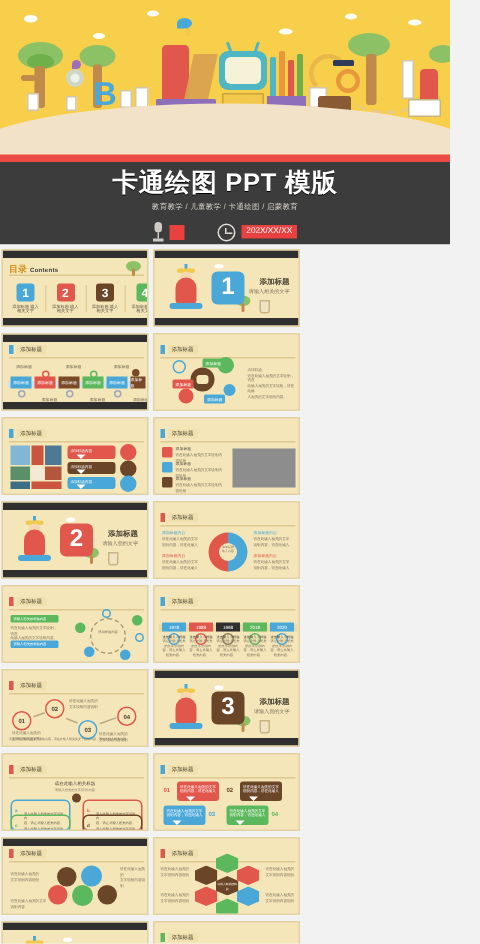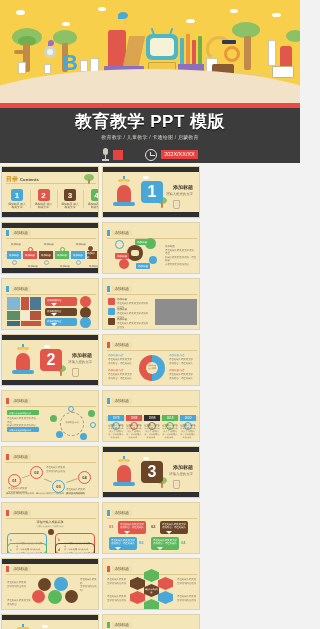--- a/index.html
+++ b/index.html
@@ -227,21 +227,21 @@
       <div class="tree" style="left:286px;top:30px;width:20px;height:40px;">
         <div class="leaf" style="left:0;top:0;width:18px;height:12px;"></div>
       </div>
 
       <div class="ground"></div>
     </div>
 
     <div class="redline"></div>
 
     <div class="hero-dark">
-      <div class="hero-title">教育教学 PPT 模版</div>
+      <div class="hero-title">卡通绘图 PPT 模版</div>
       <div class="hero-sub">教育教学 / 儿童教学 / 卡通绘图 / 启蒙教育</div>
       <div class="hero-meta">
         <div class="meta-grp">
           <div class="mic">
             <div class="mic-head"></div>
               <div class="mic-stem"></div>
               <div class="mic-base"></div>
           </div>
           <div class="redbox"></div>
         </div>

